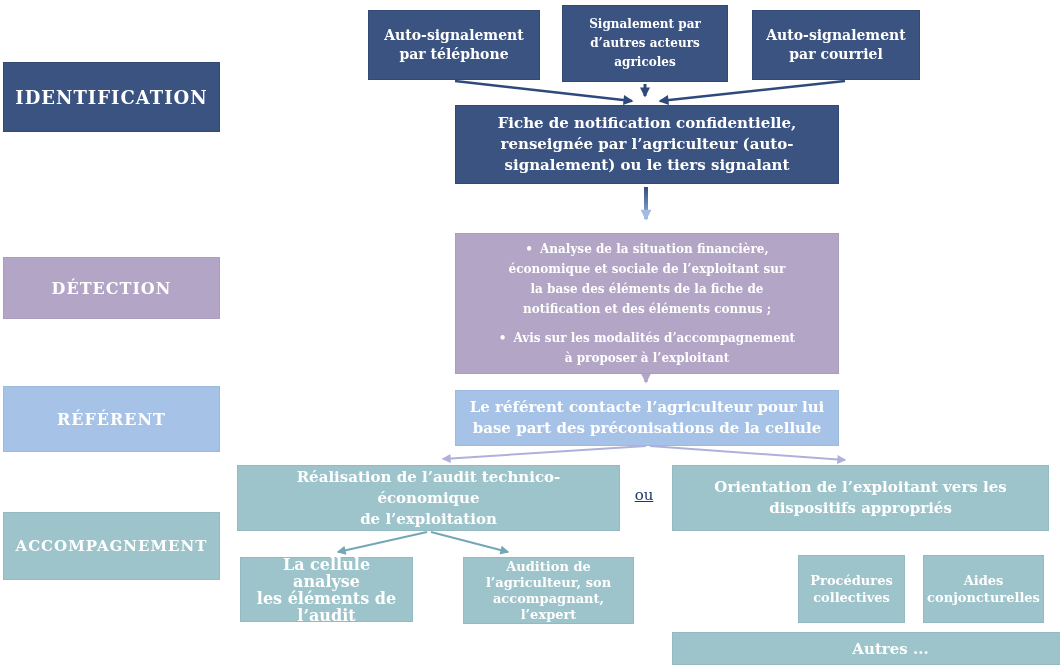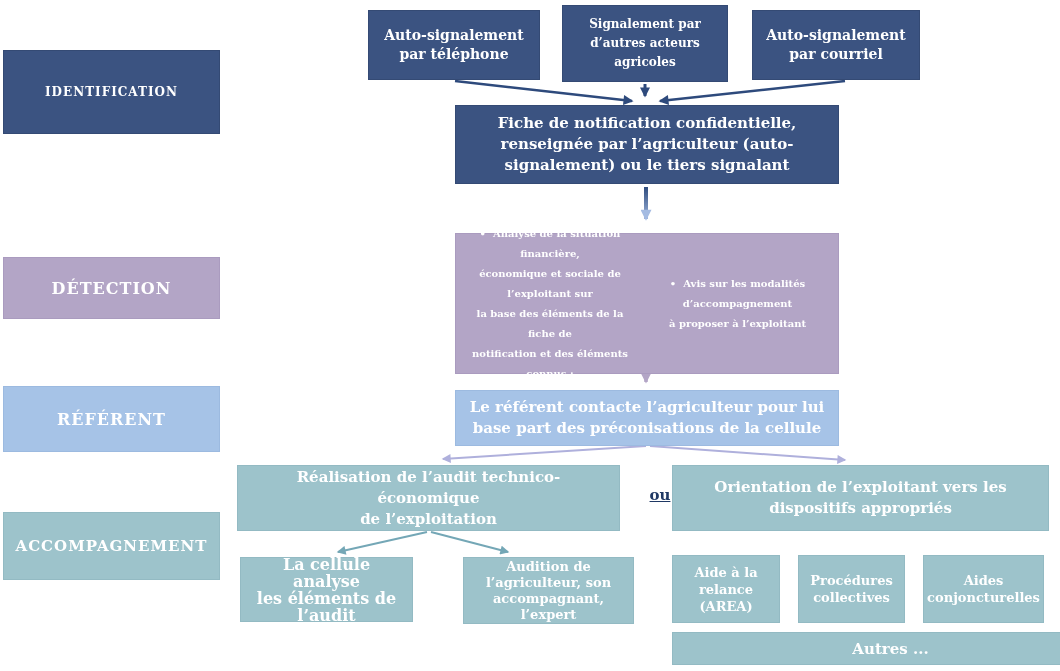--- a/index.html
+++ b/index.html
@@ -7,42 +7,42 @@
           font-family:"DejaVu Serif","Liberation Serif",serif;}
   .arrows{position:absolute;left:0;top:0;pointer-events:none;}
   .box{position:absolute;display:flex;align-items:center;justify-content:center;
        text-align:center;color:#ffffff;font-weight:bold;white-space:pre-line;
        box-sizing:border-box;padding:2px 8px;}
   .navy{background:#3B5381;border:1px solid #344A74;}
   .purple{background:#B3A5C6;border:1px solid #AA9BBF;}
   .blue{background:#A6C3E7;border:1px solid #9CBAE0;}
   .teal{background:#9DC3CB;border:1px solid #93BAC3;}
 
-  #stage-identification{left:3px;top:50px;width:217px;height:84px;font-size:12px;letter-spacing:1px;}
+  #stage-identification{left:3px;top:62px;width:217px;height:70px;font-size:18px;letter-spacing:1px;}
   #stage-detection{left:3px;top:257px;width:217px;height:62px;font-size:16px;letter-spacing:1px;}
   #stage-referent{left:3px;top:386px;width:217px;height:66px;font-size:16px;letter-spacing:1px;}
   #stage-accompagnement{left:3px;top:512px;width:217px;height:68px;font-size:15px;letter-spacing:1px;}
 
   #src-phone{left:368px;top:10px;width:172px;height:70px;font-size:14px;line-height:19px;}
   #src-actors{left:562px;top:5px;width:166px;height:77px;font-size:12px;line-height:19px;}
   #src-email{left:752px;top:10px;width:168px;height:70px;font-size:14px;line-height:19px;}
 
   #fiche-box{left:455px;top:105px;width:384px;height:79px;font-size:15px;line-height:21px;}
 
-  #detection-box{left:455px;top:233px;width:384px;height:141px;flex-direction:row;
-                 justify-content:center;gap:9px;font-size:10px;line-height:20px;}
+  #detection-box{left:455px;top:233px;width:384px;height:141px;flex-direction:column;
+                 justify-content:center;gap:9px;font-size:12px;line-height:20px;}
   .bullet{white-space:pre-line;}
   .dot{margin-right:7px;}
 
   #referent-box{left:455px;top:390px;width:384px;height:56px;font-size:15px;line-height:21px;}
 
   #realisation-box{left:237px;top:465px;width:383px;height:66px;font-size:15px;line-height:21px;}
   #orientation-box{left:672px;top:465px;width:377px;height:66px;font-size:15px;line-height:21px;}
-  #ou-label{position:absolute;left:642px;top:486px;width:36px;text-align:center;color:#1F3864;
-            font-weight:bold;text-decoration:underline;font-size:15px;}
+  #ou-label{position:absolute;left:626px;top:486px;width:36px;text-align:center;color:#1F3864;
+            font-weight:normal;text-decoration:underline;font-size:15px;}
 
   #child-cellule{left:240px;top:557px;width:173px;height:65px;font-size:16px;line-height:17px;}
   #child-audition{left:447px;top:557px;width:171px;height:67px;font-size:13px;line-height:16px;margin-left:16px;}
   #child-aide{left:672px;top:555px;width:108px;height:68px;font-size:13px;line-height:17px;}
   #child-procedures{left:798px;top:555px;width:107px;height:68px;font-size:13px;line-height:17px;}
   #child-aides{left:923px;top:555px;width:121px;height:68px;font-size:13px;line-height:17px;}
   #autres-box{left:672px;top:632px;width:437px;height:33px;font-size:15px;}
 </style>
 </head>
 <body>
@@ -123,22 +123,19 @@
 dispositifs appropriés</div>
 
   <div id="child-cellule" class="box teal">La cellule analyse
 les éléments de
 l’audit</div>
   <div id="child-audition" class="box teal">Audition de
 l’agriculteur, son
 accompagnant,
 l’expert</div>
 
-  <div id="child-aide" class="box teal">Aide à la
-relance
-(AREA)</div>
   <div id="child-procedures" class="box teal">Procédures
 collectives</div>
   <div id="child-aides" class="box teal">Aides
 conjoncturelles</div>
   <div id="autres-box" class="box teal">Autres ...</div>
 
 </div>
 
 </body></html>

